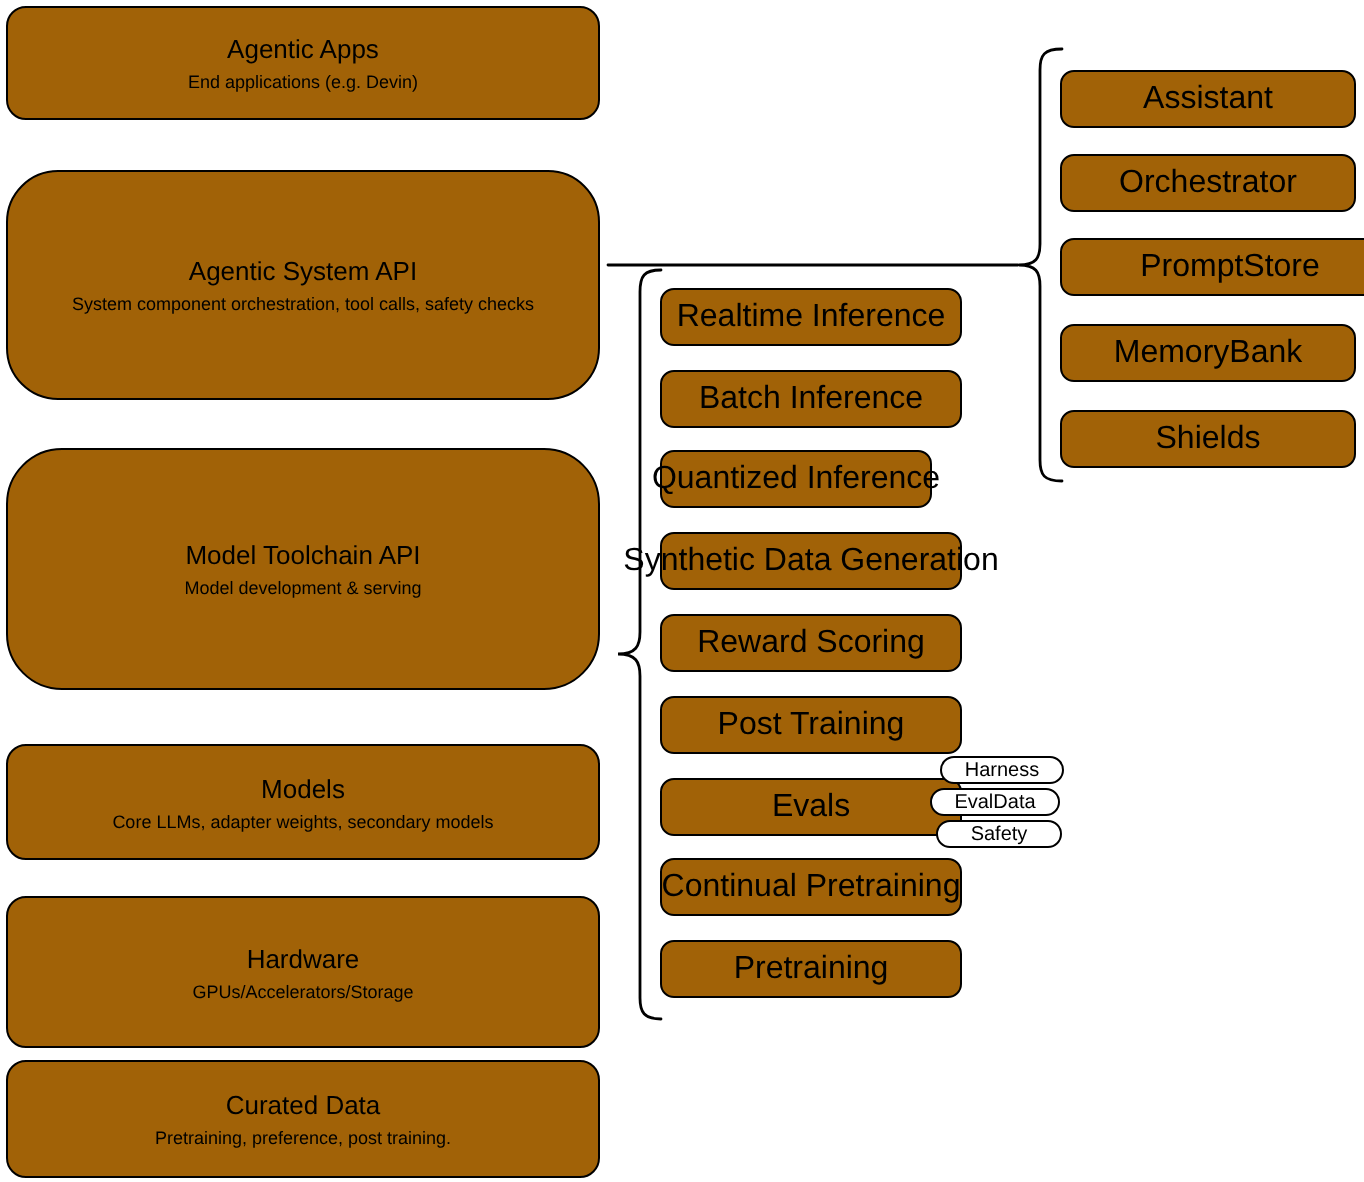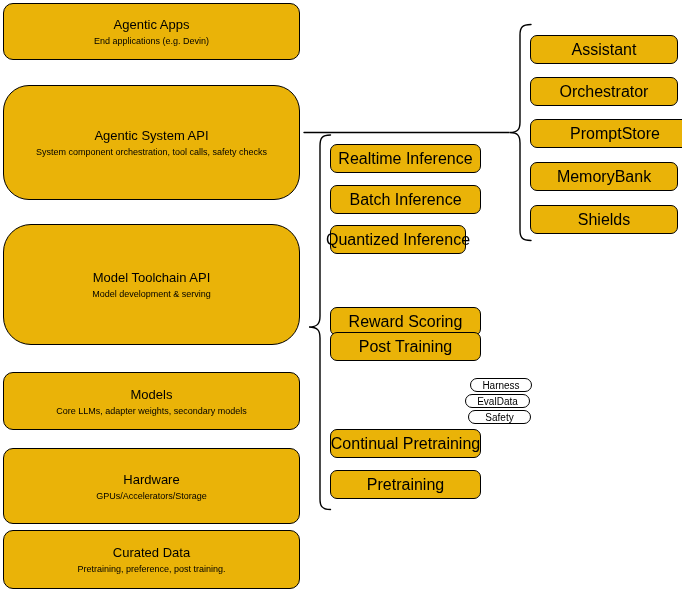--- a/index.html
+++ b/index.html
@@ -2,21 +2,21 @@
 <html><head>
 <meta charset="utf-8">
 <style>
   html,body{margin:0;padding:0;background:#ffffff;}
   .stage{
     position:relative;width:682px;height:591px;background:#ffffff;
     font-family:"Liberation Sans",sans-serif;color:#000;overflow:hidden;
   }
   svg.overlay{position:absolute;left:0;top:0;width:682px;height:591px;z-index:1;}
   .node{
-    position:absolute;box-sizing:border-box;background:#eab308;
+    position:absolute;box-sizing:border-box;background:#a16207;
     border:1.5px solid #000;display:flex;flex-direction:column;
     align-items:center;justify-content:center;text-align:center;z-index:2;
   }
   .node .title{font-size:13px;line-height:17px;white-space:nowrap;}
   .node .subtitle{font-size:9px;line-height:12px;margin-top:2px;white-space:nowrap;}
   .small .label{font-size:16px;line-height:14px;white-space:nowrap;}
   .pill{
     position:absolute;box-sizing:border-box;background:#ffffff;border:1.3px solid #000;
     border-radius:8px;display:flex;align-items:center;justify-content:center;
     font-size:10px;line-height:11px;white-space:nowrap;z-index:3;
@@ -65,25 +65,31 @@
 
   <div class="node small" style="left:330px;top:144px;width:151px;height:29px;border-radius:7px;">
     <div class="label">Realtime Inference</div>
   </div>
   <div class="node small" style="left:330px;top:185px;width:151px;height:29px;border-radius:7px;">
     <div class="label">Batch Inference</div>
   </div>
   <div class="node small" style="left:330px;top:225px;width:136px;height:29px;border-radius:7px;">
     <div class="label">Quantized Inference</div>
   </div>
+  <div class="node small" style="left:330px;top:266px;width:151px;height:29px;border-radius:7px;">
+    <div class="label">Synthetic Data Generation</div>
+  </div>
   <div class="node small" style="left:330px;top:307px;width:151px;height:29px;border-radius:7px;">
     <div class="label">Reward Scoring</div>
   </div>
-  <div class="node small" style="left:330px;top:332px;width:151px;height:29px;border-radius:7px;">
+  <div class="node small" style="left:330px;top:348px;width:151px;height:29px;border-radius:7px;">
     <div class="label">Post Training</div>
+  </div>
+  <div class="node small" style="left:330px;top:389px;width:151px;height:29px;border-radius:7px;">
+    <div class="label">Evals</div>
   </div>
   <div class="node small" style="left:330px;top:429px;width:151px;height:29px;border-radius:7px;">
     <div class="label">Continual Pretraining</div>
   </div>
   <div class="node small" style="left:330px;top:470px;width:151px;height:29px;border-radius:7px;">
     <div class="label">Pretraining</div>
   </div>
 
   <div class="pill" style="left:470px;top:378px;width:62px;height:14px;">
     <span>Harness</span>

